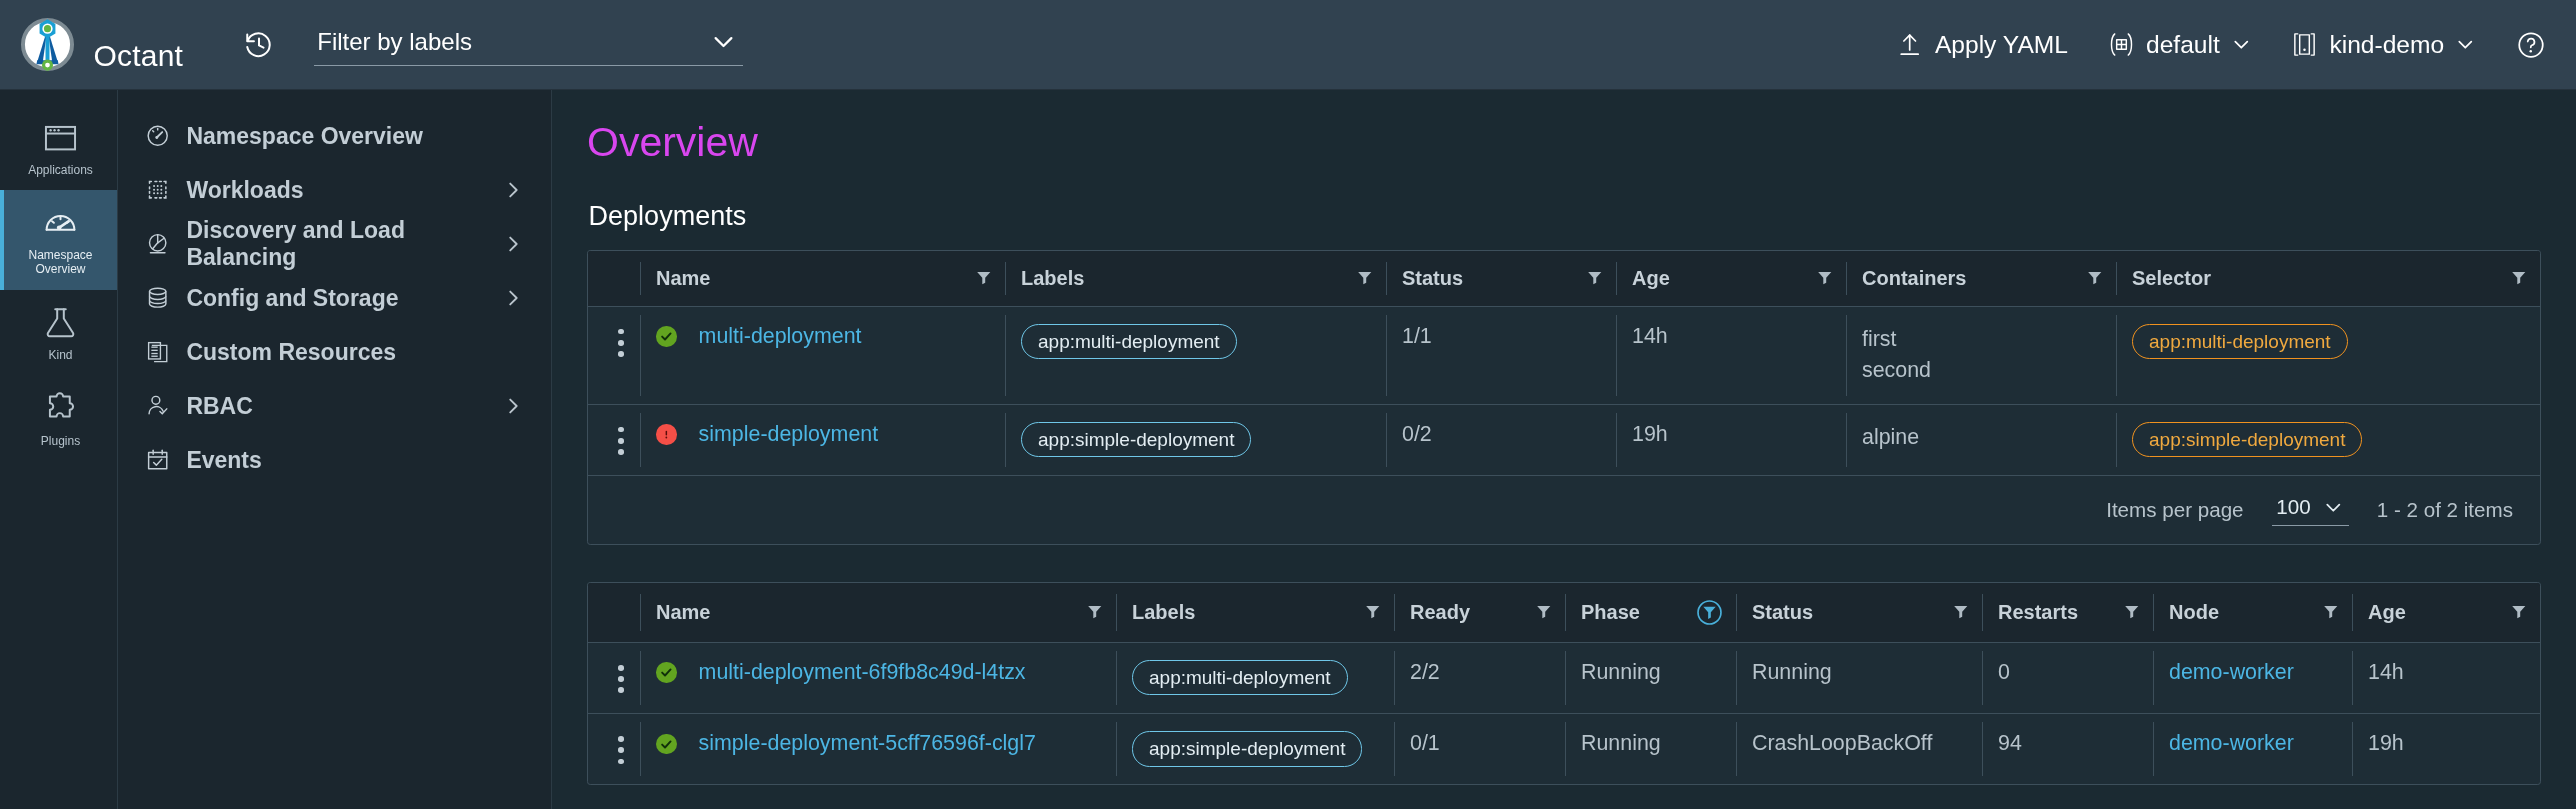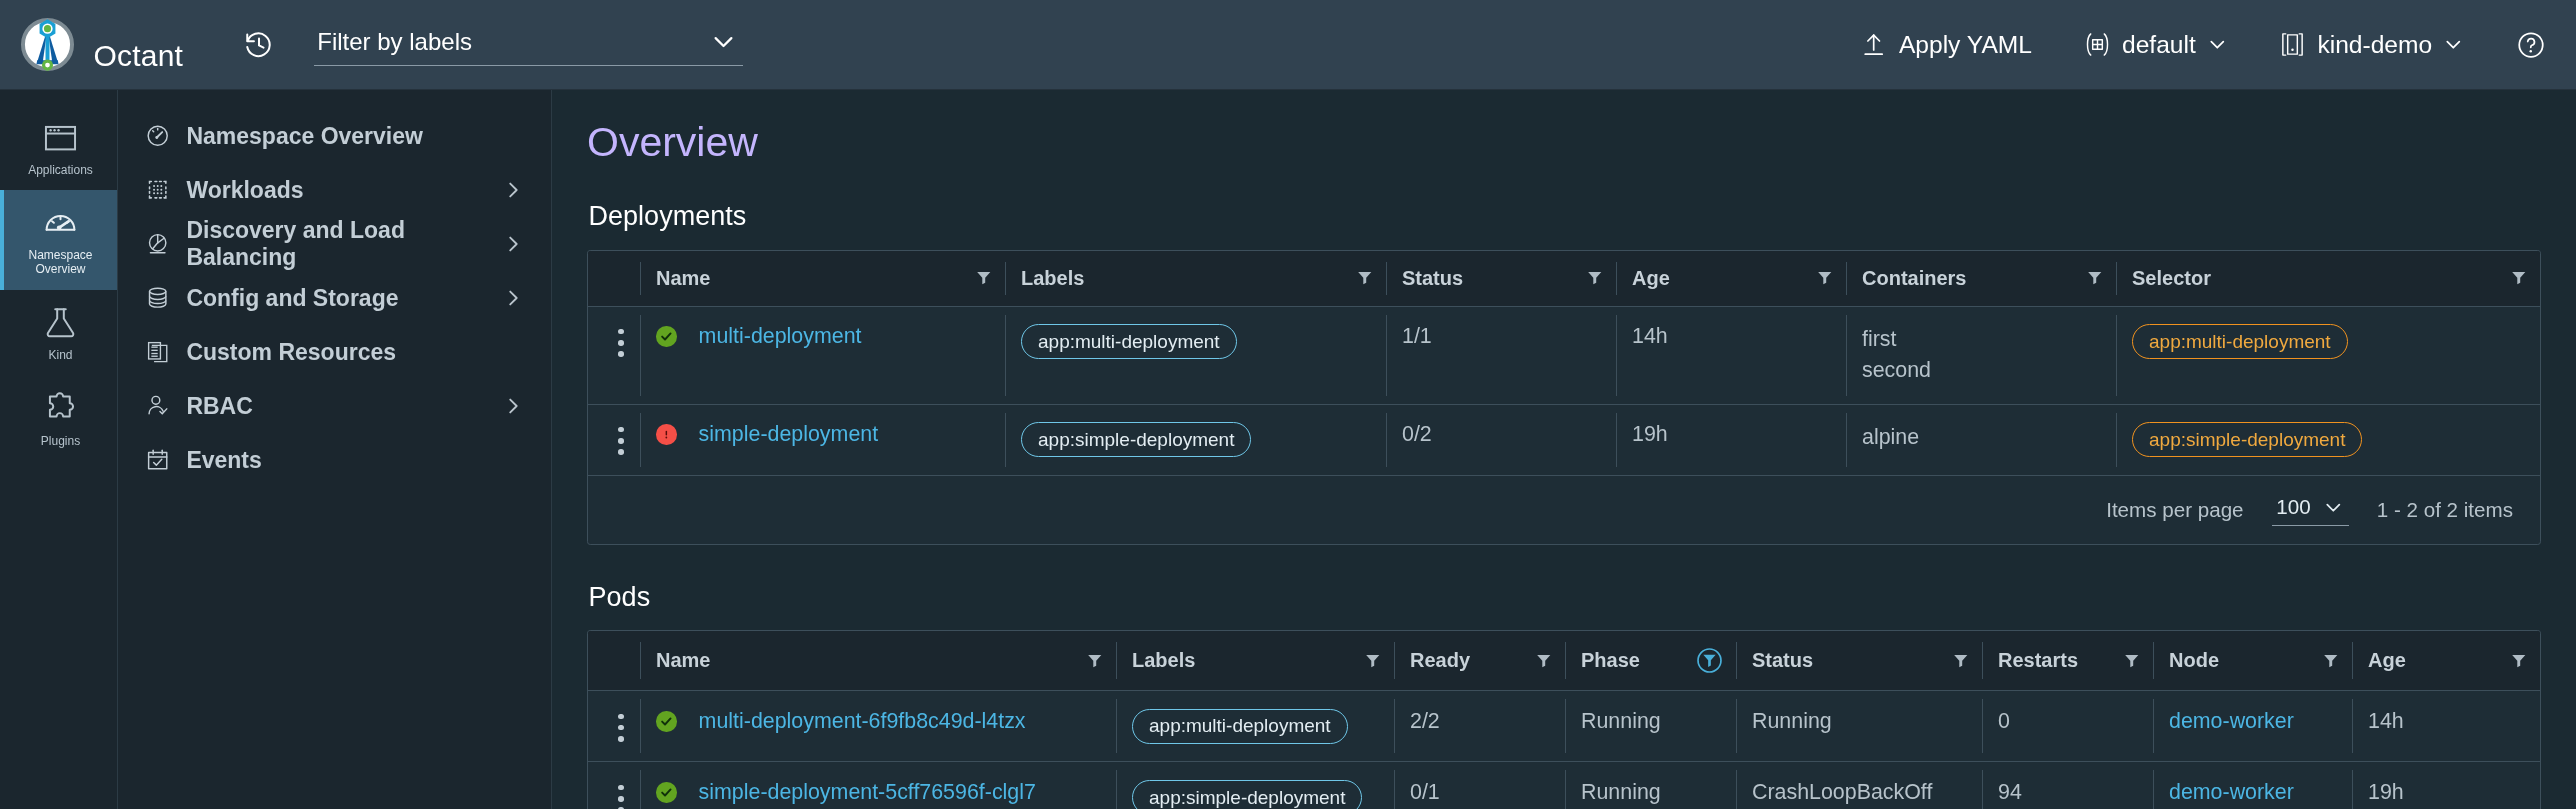--- a/index.html
+++ b/index.html
@@ -33,21 +33,21 @@
     margin-left: 37px; width: 429px;
     position: relative;
     display: flex; align-items: center;
     border-bottom: 1.6px solid #8a9aa6;
     padding: 4.8px 3.2px 9.5px 3.2px;
   }
   .label-filter .lf-text { color: #ffffff; font-size: 24px; flex: 1; }
   .label-filter .chev { margin-right: 3.2px; }
 
   .topbar-right {
-    margin-left: auto; display: flex; gap: 52px;
+    margin-left: auto; display: flex; gap: 40px;
     padding-right: 4.8px;
   }
   .tb-item {
     display: flex; align-items: center; gap: 11px;
     color: #ffffff; font-size: 24.6px; white-space: nowrap;
   }
   .tb-item.apply { gap: 12.7px; }
 
   
   .body-row { flex: 1; display: flex; min-height: 0; }
@@ -89,21 +89,21 @@
   .nav-item .nav-label { flex: 1; }
   .nav-item .nav-chev { opacity: .95; }
 
   
   .main {
     flex: 1; min-width: 0;
     background: #1b2a32;
     padding: 29px 35px 0 35px;
     overflow: hidden;
   }
-  .page-title { color: #c4b5fd; font-size: 41px; font-weight: 300; margin-bottom: 35px; }
+  .page-title { color: #d946ef; font-size: 41px; font-weight: 300; margin-bottom: 35px; }
   .section-title { color: #ffffff; font-size: 27px; font-weight: 300; margin: 0 0 17.5px 1.6px; }
 
   
   .card {
     border: 0.8px solid #3d4f5b; border-radius: 3.2px;
     background: #1e2d36; margin-bottom: 37px;
     overflow: hidden;
   }
   table { width: 100%; border-collapse: collapse; table-layout: fixed; }
   thead th {
@@ -608,21 +608,20 @@
           <span>
             <svg width="20.6" height="20.6" viewBox="0 0 24 24" fill="none" stroke="#e3edf2" stroke-width="2" stroke-linecap="round" stroke-linejoin="round">
                 <polyline points="5,9 12,16 19,9"></polyline>
               </svg>
           </span>
         </span>
         <span>1 - 2 of 2 items</span>
       </div>
     </div>
 
-    <div class="section-title">Pods</div>
     <div class="card">
       <table>
         <colgroup>
           <col style="width:52px">
             <col style="width:476px">
             <col style="width:278px">
           <col style="width:171px">
             <col style="width:171px">
             <col style="width:246px">
           <col style="width:171px">

